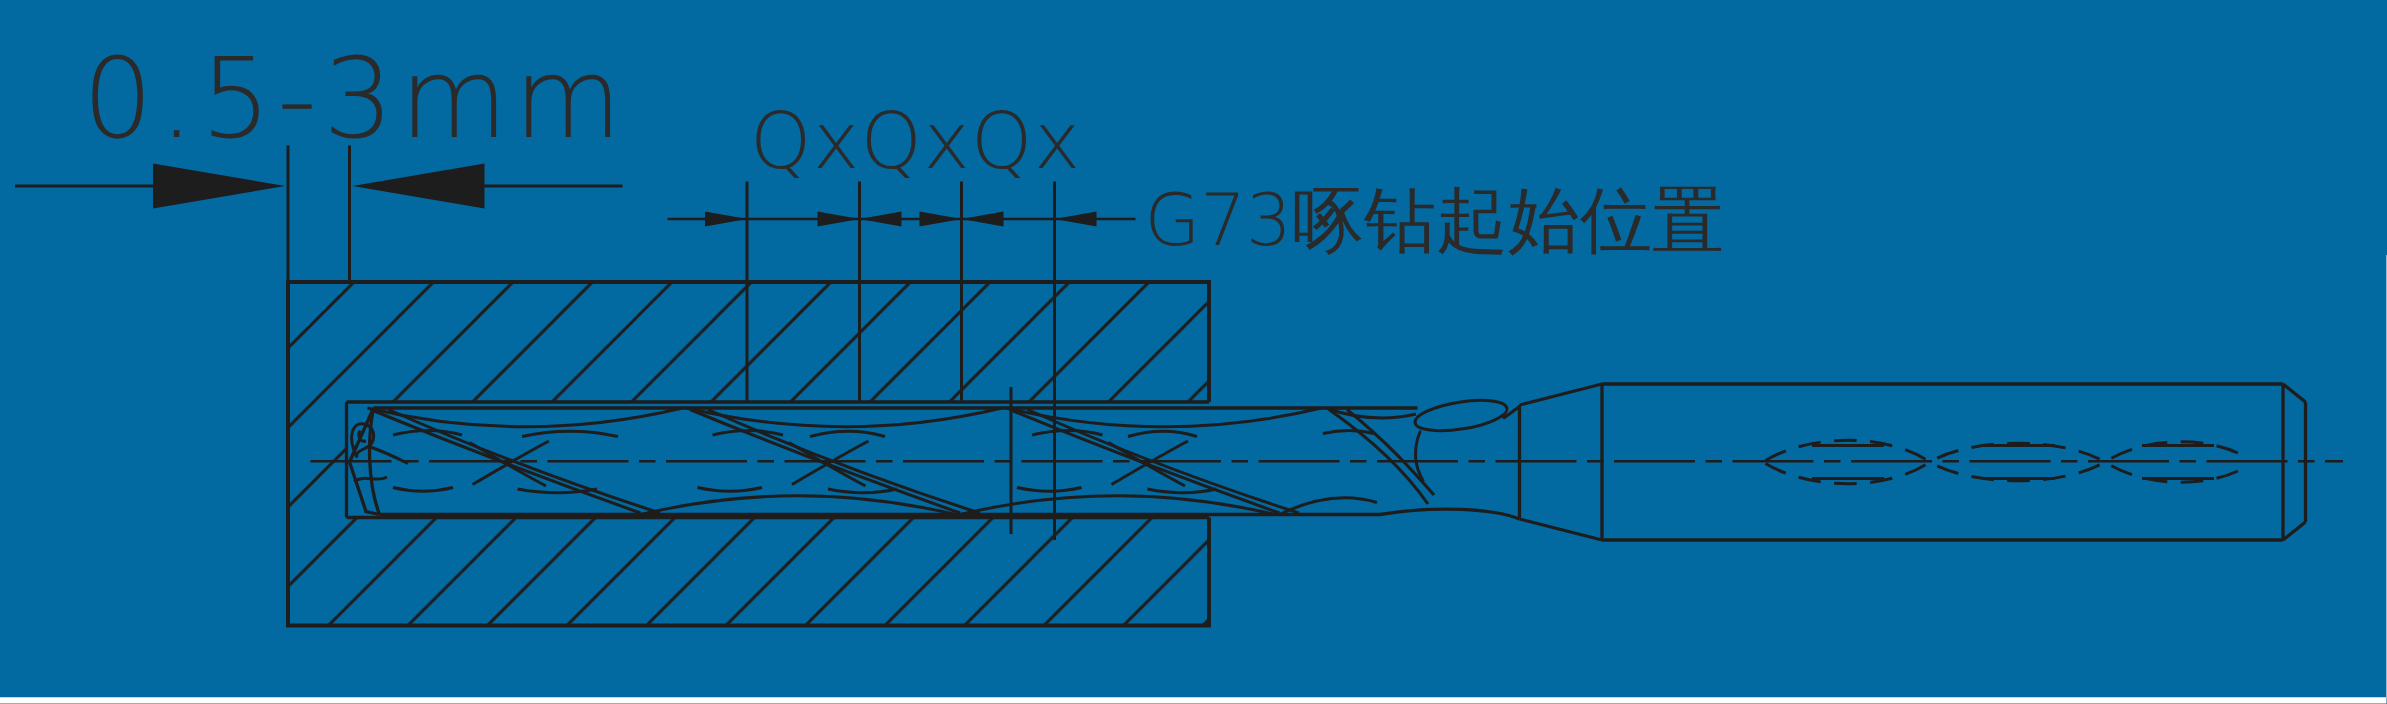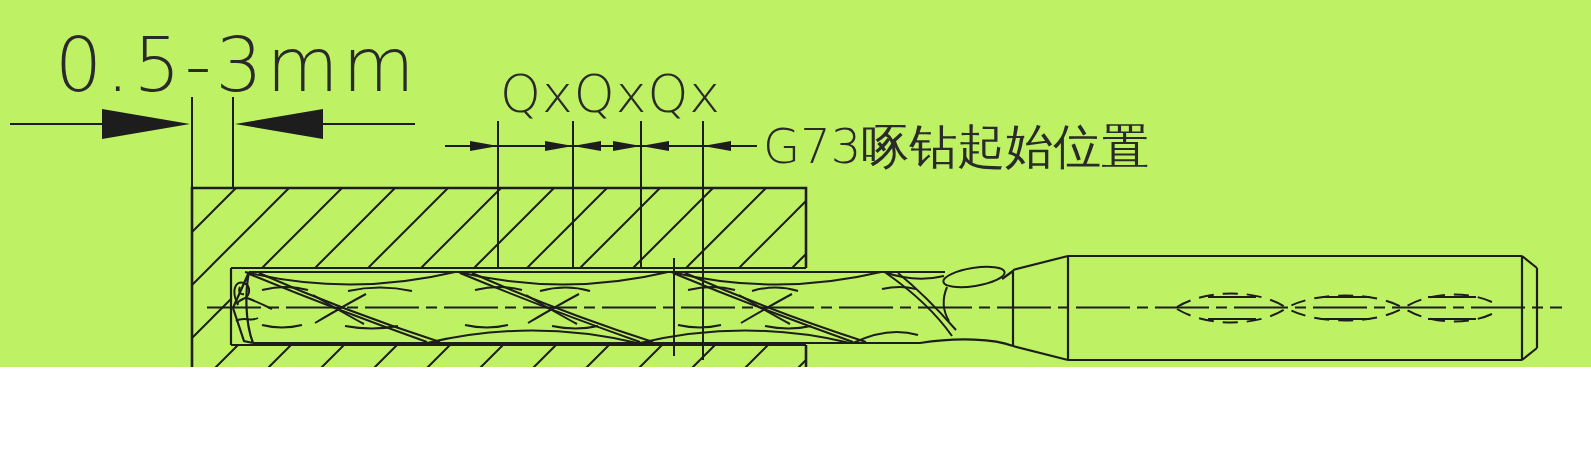--- a/index.html
+++ b/index.html
@@ -1,19 +1,19 @@
 <!DOCTYPE html>
 <html><head>
 <meta charset="utf-8">
 <style>
   html,body{margin:0;padding:0;background:#ffffff;}
   .canvas{
     position:relative;
-    width:1591px;height:367px;
-    background:#bef264;
+    width:1591px;height:465px;
+    background:#0369a1;
     overflow:hidden;
     font-family:"DejaVu Sans", sans-serif;
   }
   svg{display:block;}
   .ink{stroke:#1d1d1d;fill:none;}
   .w26{stroke-width:2.6;}
   .w22{stroke-width:2.2;}
   .w20{stroke-width:2;}
   .w18{stroke-width:1.8;}
   .solidfill{fill:#1d1d1d;stroke:none;}

